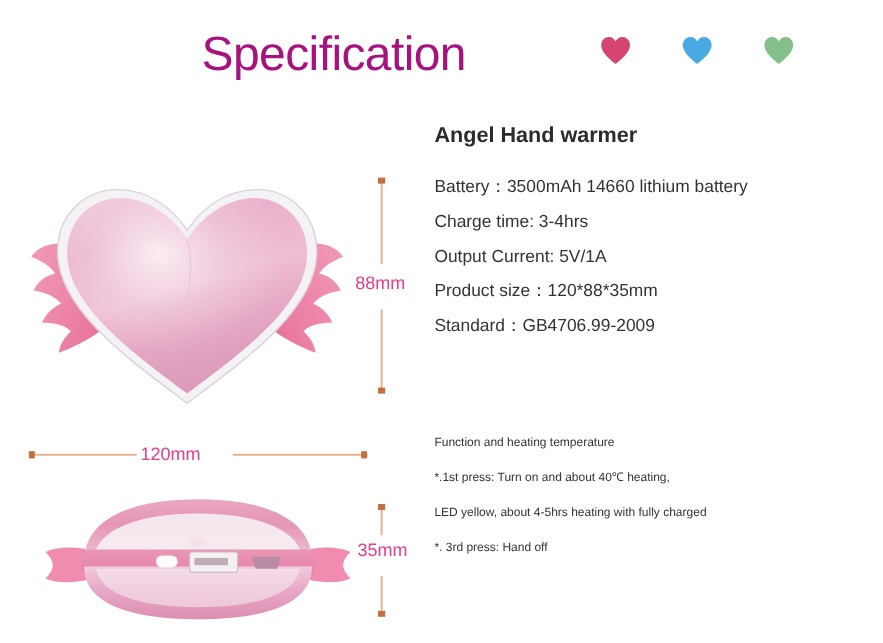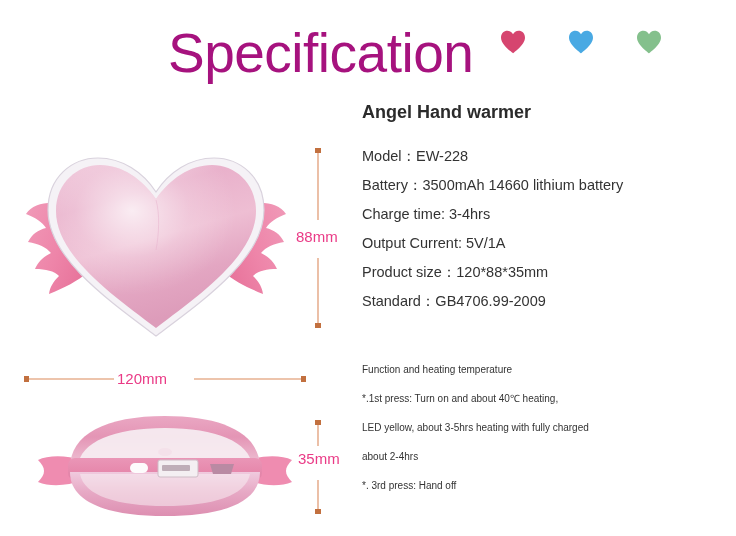--- a/index.html
+++ b/index.html
@@ -15,21 +15,21 @@
     overflow: hidden;
     font-family: "Liberation Sans", sans-serif;
     -webkit-font-smoothing: antialiased;
   }
 
   
   #title {
     position: absolute;
     left: 168px;
     top: 22px;
-    font-size: 55px;
+    font-size: 40px;
     font-weight: 400;
     letter-spacing: -0.5px;
     color: #a6127e;
     line-height: 1.15;
     white-space: nowrap;
   }
 
   
   .heart-row { position: absolute; left: 500px; top: 30px; }
   .mini-heart {
@@ -258,29 +258,27 @@
       <line x1="30" y1="4" x2="30" y2="28" stroke="#e7b091" stroke-width="1.6"></line>
       <line x1="30" y1="62" x2="30" y2="94" stroke="#e7b091" stroke-width="1.6"></line>
       <rect x="27" y="2" width="6" height="5" fill="#c2703f"></rect>
       <rect x="27" y="91" width="6" height="5" fill="#c2703f"></rect>
     </svg>
   </div>
   <div class="dim-label" id="label-35">35mm</div>
 
   <div id="spec-col">
     <div id="spec-title">Angel Hand warmer</div>
-    <div class="spec-line">Model：EW-228</div>
     <div class="spec-line">Battery：3500mAh 14660 lithium battery</div>
     <div class="spec-line">Charge time: 3-4hrs</div>
     <div class="spec-line">Output Current: 5V/1A</div>
     <div class="spec-line">Product size：120*88*35mm</div>
     <div class="spec-line">Standard：GB4706.99-2009</div>
   </div>
 
   <div id="func-col">
     <div class="func-line">Function and heating  temperature</div>
     <div class="func-line">*.1st press: Turn on and about 40℃ heating,</div>
-    <div class="func-line">LED yellow, about 3-5hrs heating with fully charged</div>
-    <div class="func-line">about 2-4hrs</div>
+    <div class="func-line">LED yellow, about 4-5hrs heating with fully charged</div>
     <div class="func-line">*. 3rd press: Hand off</div>
   </div>
 
 </div>
 
 </body></html>

